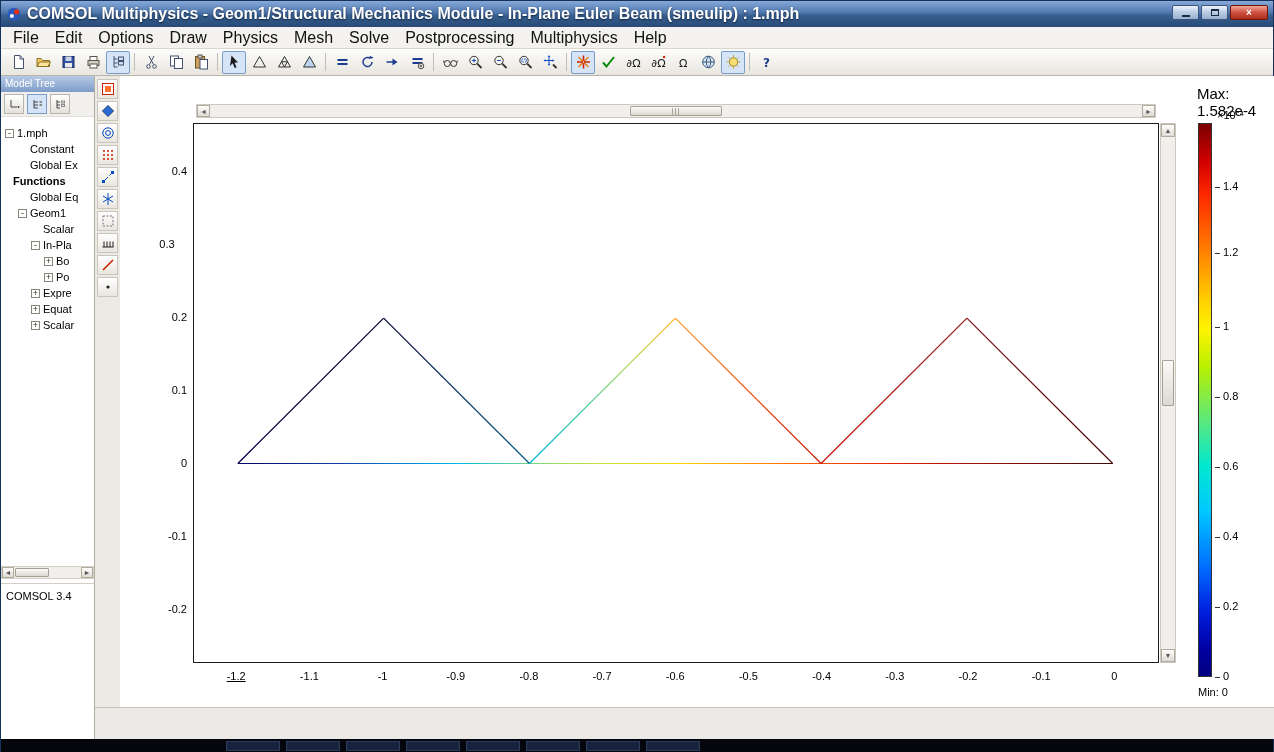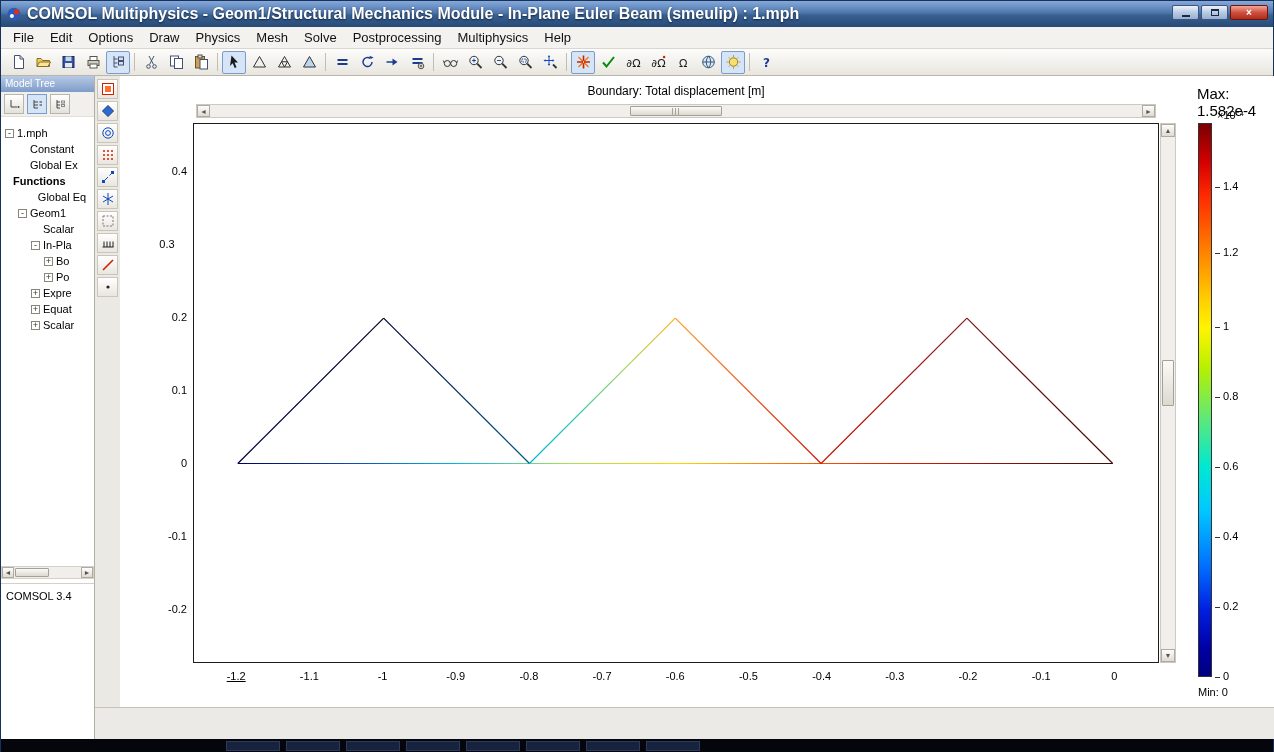--- a/index.html
+++ b/index.html
@@ -17,21 +17,21 @@
   .title-text{font-size:16px;font-weight:bold;white-space:nowrap;text-shadow:0 1px 2px #10213a}
   .win-btns{position:absolute;right:5px;top:4px;display:flex;gap:2px}
   .wbtn{width:27px;height:15px;border:1px solid #3c567e;border-radius:2px;
     background:linear-gradient(#eef3fb,#b9cbe3 50%,#98b0cf);display:flex;align-items:center;justify-content:center;
     font-size:10px;font-weight:bold;color:#1a2a44}
   .wbtn.close{width:38px;background:linear-gradient(#f2a69a,#d05040 50%,#ac2d1c);color:#fff;border-color:#6e1408}
   .wbtn .maxglyph{width:8px;height:7px;border:1px solid #1a2a44;border-top-width:2px;display:block}
 
   
   .menubar{position:absolute;left:0;top:26px;width:100%;height:22px;background:#f4f2ee;
-    border-bottom:1px solid #dad6ce;display:flex;align-items:center;font-size:13px;color:#111;padding-left:4px}
+    border-bottom:1px solid #dad6ce;display:flex;align-items:center;font-size:16px;color:#111;padding-left:4px}
   .menu-item{padding:0 8px;line-height:21px;height:100%}
   .toolbar{position:absolute;left:0;top:48px;width:100%;height:27px;
     background:linear-gradient(#fcfcfb,#e9e6df);border-bottom:1px solid #b9b5ab;
     display:flex;align-items:center;padding:0 5px;gap:1px}
   .tb{width:24px;height:23px;flex:none;display:flex;align-items:center;justify-content:center;
     border:1px solid transparent;border-radius:2px;background:transparent}
   .tb.pressed{background:#d5e4f6;border-color:#7a9cc8}
   .tb-sep{width:1px;height:18px;background:#c2beb4;margin:0 3px;flex:none}
 
   
@@ -347,21 +347,21 @@
           <span>Constant</span>
         </div>
         <div class="tree-row" style="padding-left: 17px;">
           <span class="expander-spacer"></span>
           <span>Global Ex</span>
         </div>
         <div class="tree-row" style=" font-weight: bold;">
           <span class="expander-spacer"></span>
           <span>Functions</span>
         </div>
-        <div class="tree-row" style="padding-left: 17px; justify-content: center;">
+        <div class="tree-row" style="padding-left: 17px;">
           <span class="expander-spacer"></span>
           <span>Global Eq</span>
         </div>
         <div class="tree-row" style="padding-left: 17px;">
           <span class="expander">-</span>
           <span>Geom1</span>
         </div>
         <div class="tree-row" style="padding-left: 30px;">
           <span class="expander-spacer"></span>
           <span>Scalar</span>
@@ -461,21 +461,20 @@
         </svg>
       </span>
     <span class="sb">
         <svg width="16" height="16" viewBox="0 0 16 16">
           <circle cx="8" cy="8" r="1.6" fill="#222"></circle>
         </svg>
       </span>
   </div>
 
   <div class="plot-area"></div>
-  <div class="plot-title">Boundary: Total displacement [m]</div>
 
   <div class="scroll top-hscroll">
     <span class="sb-arrow" style="left:0;top:0;width:13px;height:12px">◄</span>
     <span class="sb-thumb" style="left:433px;top:1px;width:92px;height:10px;display:flex">
         <span class="thumb-ridge"></span>
       </span>
     <span class="sb-arrow" style="right:0;top:0;width:13px;height:12px">►</span>
   </div>
 
   <div class="plot-box">

